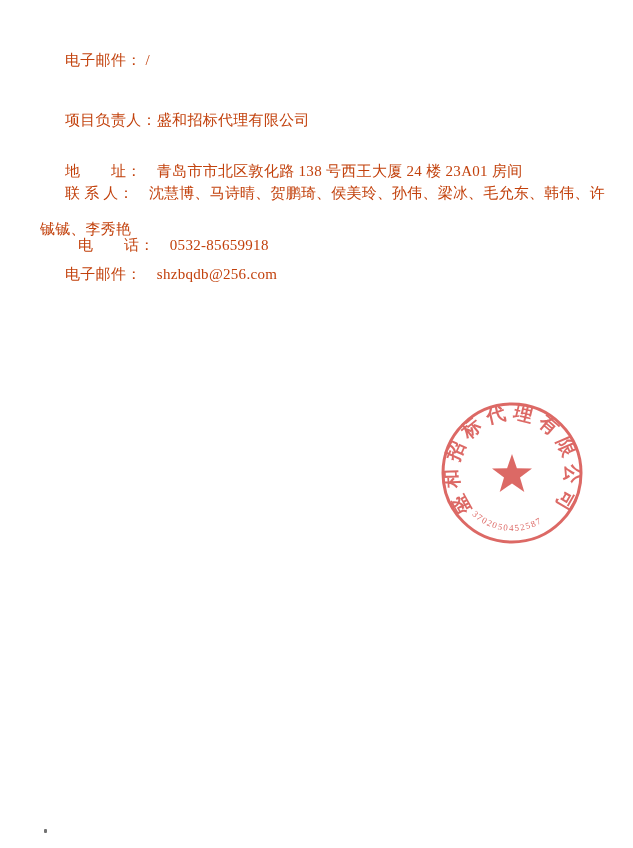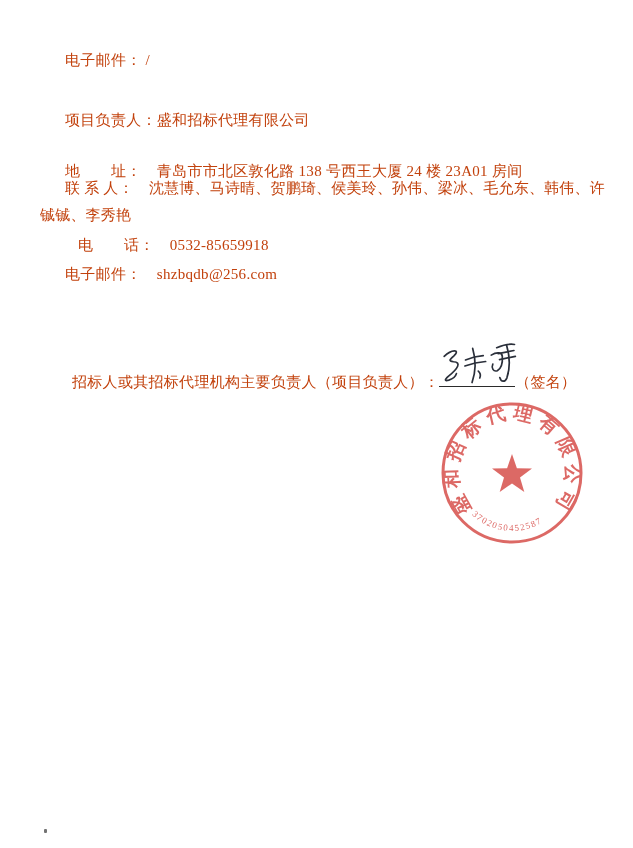--- a/index.html
+++ b/index.html
@@ -19,21 +19,21 @@
     white-space:nowrap;
     letter-spacing:0.3px;
   }
   .l-email-na{left:65px;top:49px;}
   .l-agency{left:65px;top:109px;}
   .l-address{left:65px;top:160px;}
   .l-contacts{
     left:40px;top:175px;width:565px;
     white-space:normal;
     text-indent:25px;
-    line-height:27px;
+    line-height:36px;
     letter-spacing:0.2px;
   }
   .l-phone{left:78px;top:234px;}
   .l-email2{left:65px;top:263px;}
   .sig-row{left:72px;top:370px;}
   .seal-row{left:215px;top:437px;}
   .fill-line{
     display:inline-block;
     height:16px;
     border-bottom:1.4px solid #2b2b2b;
@@ -75,41 +75,20 @@
   <div class="line l-agency">项目负责人：盛和招标代理有限公司</div>
 
   <div class="line l-address">地　　址：　青岛市市北区敦化路 138 号西王大厦 24 楼 23A01 房间</div>
 
   <div class="line l-contacts">联 系 人：　沈慧博、马诗晴、贺鹏琦、侯美玲、孙伟、梁冰、毛允东、韩伟、许铖铖、李秀艳</div>
 
   <div class="line l-phone">电　　话：　0532-85659918</div>
 
   <div class="line l-email2">电子邮件：　shzbqdb@256.com</div>
 
-  <div class="line sig-row">
-    <span>招标人或其招标代理机构主要负责人（项目负责人）：</span><span class="fill-line sig">
-      <svg class="signature-svg" viewBox="0 0 88 52" aria-label="马诗晴">
-        <g fill="none" stroke="#2a2f3a" stroke-width="1.7" stroke-linecap="round" stroke-linejoin="round" transform="rotate(-4 44 26)">
-
-          <path d="M10 13 C18 6 27 7 20 13 C16 16 13 18 19 19 C27 20 23 26 13 33 C9 36 8 38 13 37 C17 36 20 34 21 31"></path>
-
-          <path d="M39 7 C41 16 41 29 36 41"></path>
-          <path d="M31 18 C37 16 45 15 49 15"></path>
-          <path d="M30 24 C37 22 47 21 51 21"></path>
-          <path d="M43 30 C45 32 45 35 44 37"></path>
-
-          <path d="M57 15 C63 12 68 13 68 17 C68 23 66 29 62 31 C58 32 56 28 58 24"></path>
-          <path d="M63 8 C69 6 77 5 81 6"></path>
-          <path d="M64 14 L80 12"></path>
-          <path d="M65 20 L81 18"></path>
-          <path d="M73 6 C75 15 76 27 71 39 C69 43 65 43 64 38"></path>
-        </g>
-      </svg>
-    </span><span>（签名）</span>
-  </div>
 
 
   <svg class="stamp-svg" viewBox="0 0 150 150">
     <defs>
       <path id="arcTop" d="M 36.8 113.2 A 54 54 0 1 1 113.2 113.2"></path>
       <path id="arcBottom" d="M 30.6 112.3 A 58 58 0 0 0 119.4 112.3"></path>
     </defs>
     <circle cx="75" cy="75" r="69" fill="none" stroke="#d85450" stroke-width="3"></circle>
     <polygon points="75,56 79.9,70.2 95,70.5 83,79.6 87.3,94 75,85.4 62.7,94 67,79.6 55,70.5 70.1,70.2" fill="#d85450"></polygon>
     <text font-size="19" fill="#d85450" letter-spacing="6" font-family="Liberation Serif, DejaVu Serif, serif" font-weight="bold">

